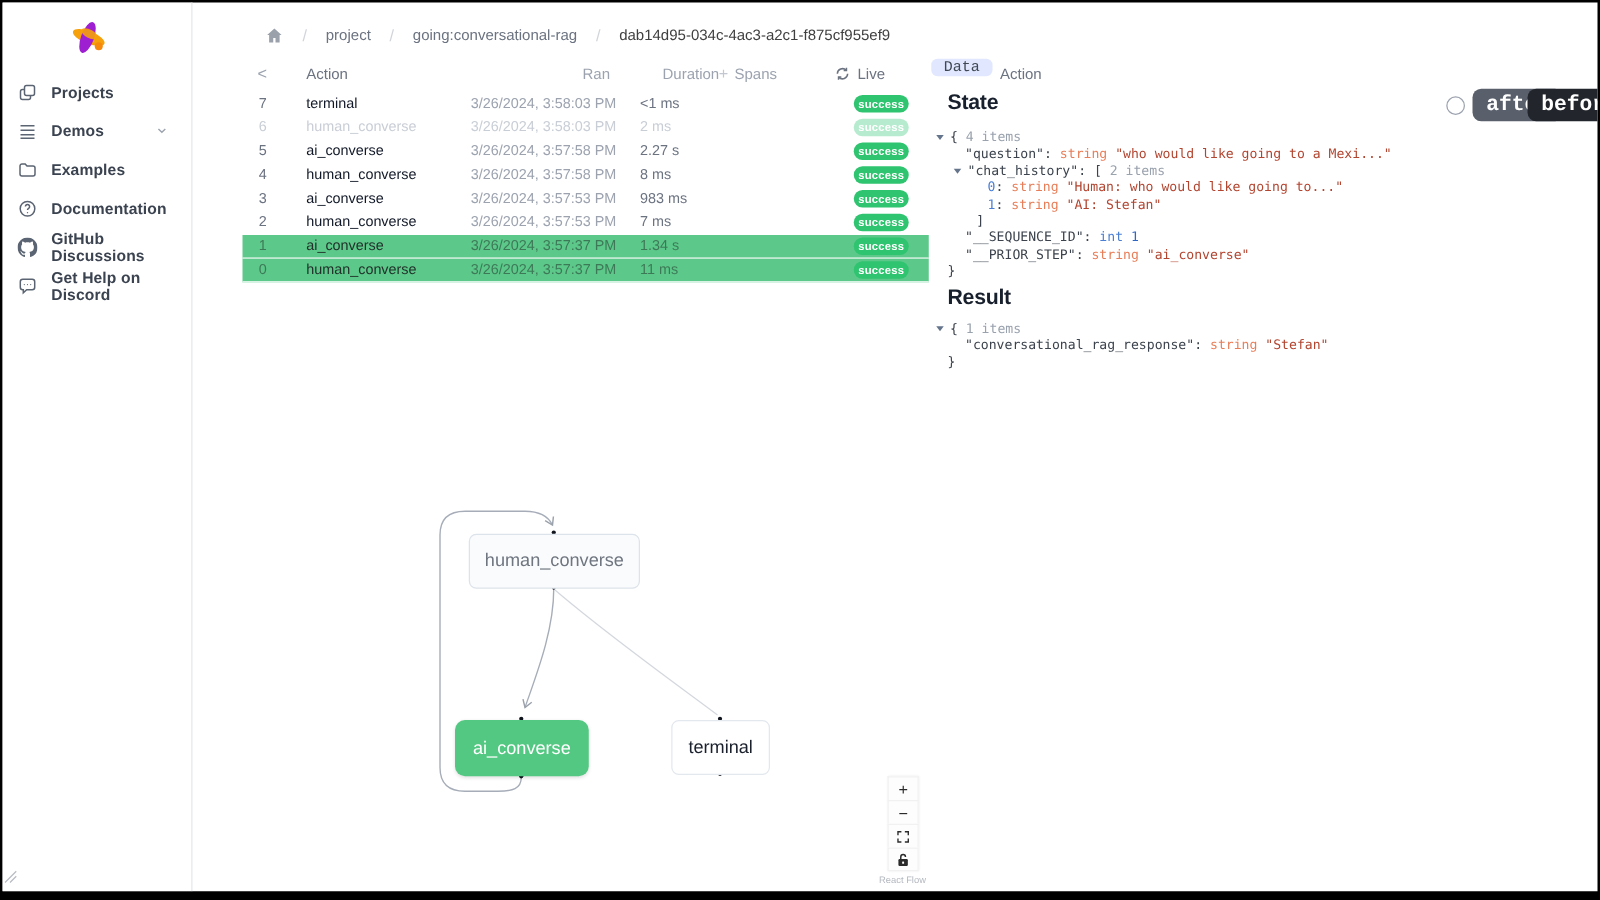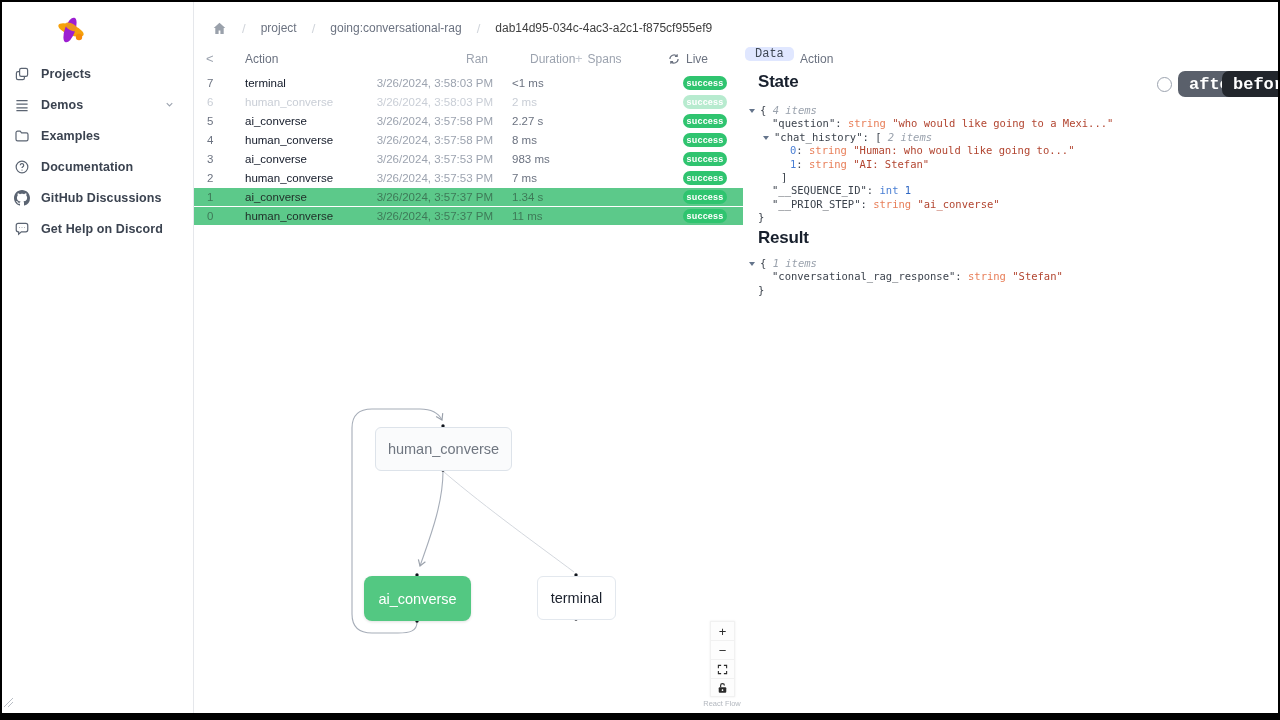--- a/index.html
+++ b/index.html
@@ -2,21 +2,21 @@
 <html><head>
 <meta charset="utf-8">
 <style>
   * { box-sizing: border-box; margin: 0; padding: 0; }
   html,body { width:1280px; height:720px; }
   body { font-family: "Liberation Sans", sans-serif; background:#000; }
   .screen { position:relative; width:1280px; height:720px; background:#000; overflow:hidden; }
   .app { position:absolute; left:2px; top:2px; right:2px; bottom:7px; background:#fff; overflow:hidden; }
 
   
-  .sidebar { position:absolute; left:0; top:0; width:192px; height:100%; background:#fff; border-right:1px solid #e5e7eb; }
+  .sidebar { position:absolute; left:0; top:0; width:152px; height:100%; background:#fff; border-right:1px solid #e5e7eb; }
   .logo { position:absolute; left:48px; top:8px; width:42px; height:42px; cursor:pointer; }
   .nav { position:absolute; left:0; top:56px; width:100%; }
   .nav-item { display:flex; align-items:center; height:31px; padding-left:11px; cursor:pointer; color:#3b4350; }
   .nav-item .ico { width:17px; height:17px; color:#5b6472; display:flex; align-items:center; justify-content:center; flex:0 0 17px; }
   .nav-item .lbl { margin-left:11px; font-size:12.5px; font-weight:600; letter-spacing:.1px; }
   .nav-item .chev { margin-left:auto; margin-right:18px; color:#9ca3af; display:flex; }
   .resize-glyph { position:absolute; left:1px; bottom:1px; color:#a8aeb6; }
 
   
   .main { position:absolute; left:192px; top:0; right:0; bottom:0; }
@@ -60,21 +60,21 @@
   .pill-btn { position:absolute; top:69px; height:26px; border:none; border-radius:7px; color:#fff; font-size:17px; font-weight:700; font-family:Liberation Mono, monospace; padding:0 11px; cursor:pointer; }
   .btn-after { left:984px; background:#5a606b; }
   .btn-before { left:1028px; background:#22262c; }
 
   .jsonview { position:absolute; font-family:"DejaVu Sans Mono", monospace; font-size:10.5px; line-height:13.4px; color:#3c434d; }
   .jv-state { left:556px; top:102px; }
   .jv-result { left:556px; top:255px; }
   .json-line { white-space:pre; height:13.4px; }
   .jchev { display:inline-block; width:0; height:0; border-left:3.5px solid transparent; border-right:3.5px solid transparent; border-top:4.5px solid #64748b; margin-right:5px; margin-left:-9px; position:relative; top:-1px; }
   .jp { color:#3c434d; } .jk { color:#3c434d; }
-  .jm { color:#9aa2ad; font-style:italic; }
+  .jm { color:#9aa2ad; }
   .jt { color:#e87e58; } .js { color:#b24530; }
   .ji { color:#4a7fd4; } .jb { color:#4a7fd4; } .jn { color:#2d66c3; }
 
   
   .graph-svg { position:absolute; left:0; top:0; width:556px; height:711px; pointer-events:none; }
   .gnode { position:absolute; display:flex; align-items:center; justify-content:center; font-size:14.5px; border-radius:6px; cursor:pointer; }
   .gnode.muted { background:#fafbfc; border:1px solid #dde3ea; color:#6f7680; }
   .gnode.default { background:#fff; border:1px solid #e3e8ee; color:#1a202c; }
   .gnode.active { background:#53c882; border:none; color:#fff; border-radius:8px; box-shadow:0 1px 3px rgba(0,0,0,.12); }
 

